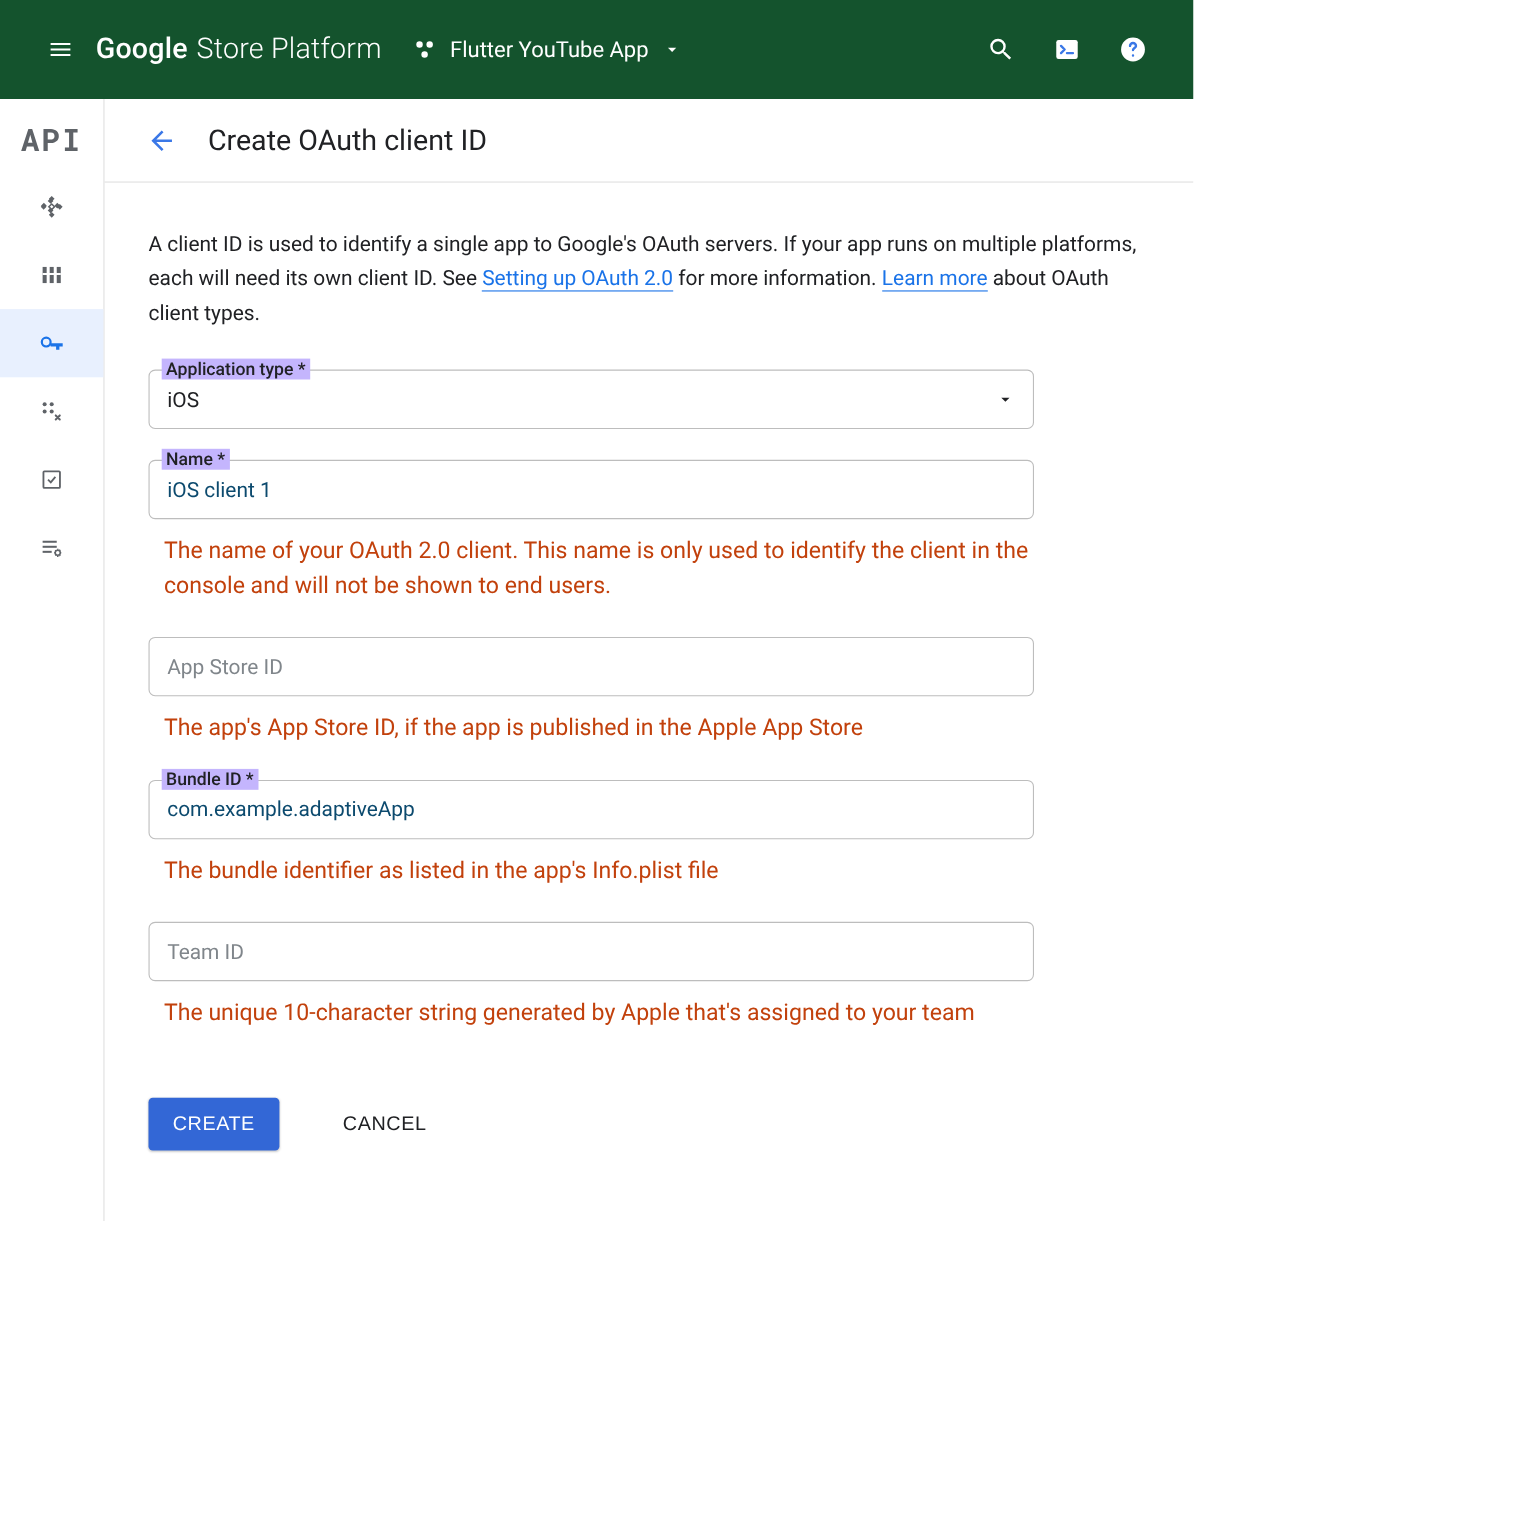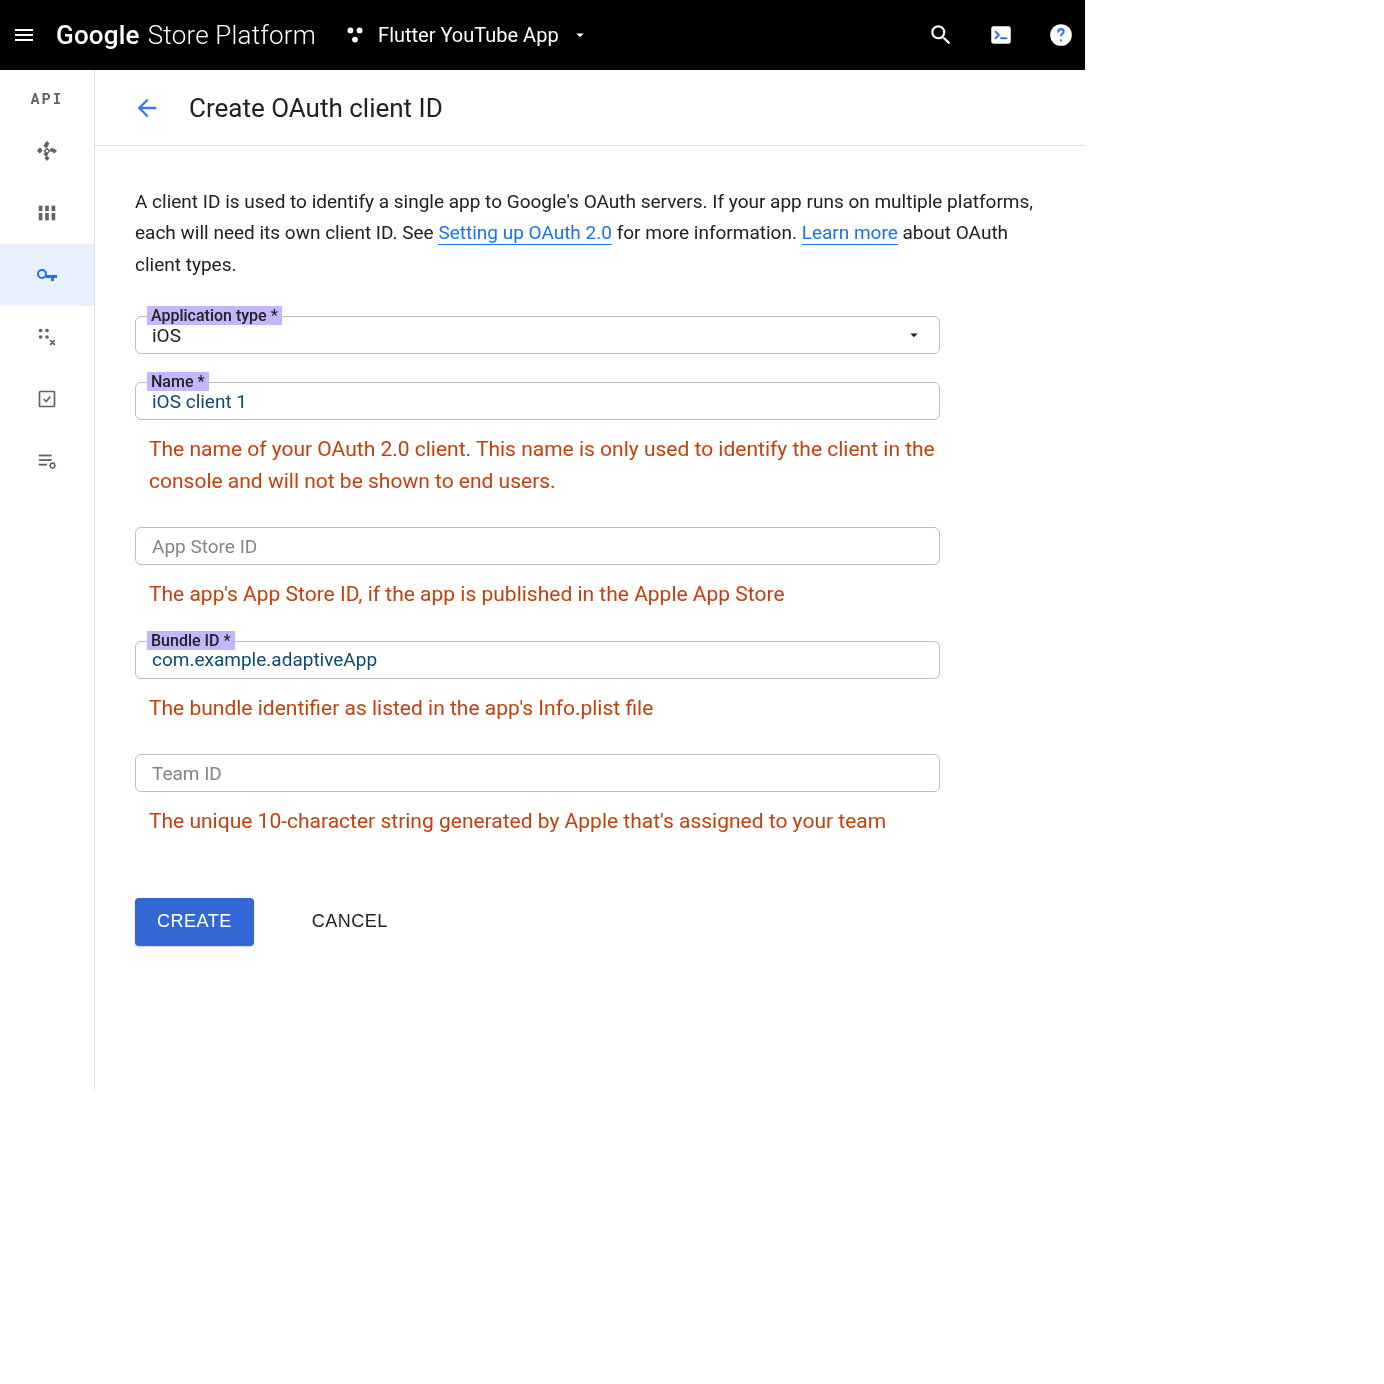--- a/index.html
+++ b/index.html
@@ -1,50 +1,50 @@
 <!DOCTYPE html>
 <html><head>
 <meta charset="utf-8">
 <style>
 * { margin: 0; padding: 0; box-sizing: border-box; }
 body { font-family: Roboto, "Helvetica Neue", Arial, sans-serif; background: #fff; color: #202124; width: 1085px; }
 
 
-.topbar { background: #000000; height: 70px; display: flex; align-items: center; padding: 0 0; color: #fff; }
+.topbar { background: #14532d; height: 90px; display: flex; align-items: center; padding: 0 31px; color: #fff; }
 .menu-btn { width: 48px; height: 48px; display: flex; align-items: center; justify-content: center; cursor: pointer; }
 .brand { display: flex; align-items: baseline; margin-left: 8px; font-size: 26px; letter-spacing: 0.2px; }
 .brand .google { font-weight: 500; margin-right: 8px; }
 .brand .rest { font-weight: 300; }
 .project { display: flex; align-items: center; margin-left: 28px; font-size: 20px; cursor: pointer; text-align: center; }
 .project .proj-icon { margin-right: 12px; }
 .project .chevron { margin-left: 12px; }
 .spacer { flex: 1; }
 .topbar-icons { display: flex; align-items: center; gap: 28px; margin-right: 8px; }
 .topbar-icons .icon-btn { width: 32px; height: 32px; display: flex; align-items: center; justify-content: center; cursor: pointer; }
 
 
 .layout { display: flex; }
 .sidebar { width: 95px; border-right: 1px solid #e0e0e0; display: flex; flex-direction: column; align-items: center; padding-top: 18px; min-height: 1020px; }
-.sidebar .api-label { font-family: "Roboto Mono", monospace; font-size: 15px; font-weight: 700; letter-spacing: 2px; color: #5f6368; margin-bottom: 12px; }
+.sidebar .api-label { font-family: "Roboto Mono", monospace; font-size: 28px; font-weight: 700; letter-spacing: 2px; color: #5f6368; margin-bottom: 12px; }
 .sidebar .side-item { width: 94px; height: 62px; display: flex; align-items: center; justify-content: center; cursor: pointer; color: #5f6368; }
 .sidebar .side-item.active { background: #e8f0fe; color: #1a73e8; }
 
 
 .main { flex: 1; }
 .page-header { height: 76px; border-bottom: 1px solid #e0e0e0; display: flex; align-items: center; padding-left: 32px; }
 .back-btn { width: 40px; height: 40px; display: flex; align-items: center; justify-content: center; cursor: pointer; color: #3b78e7; }
 .page-title { font-size: 26px; font-weight: 400; color: #202124; margin-left: 22px; }
 
 .content { padding: 40px 40px 40px 40px; max-width: 980px; }
 .intro { font-size: 19px; line-height: 1.65; color: #202124; margin-bottom: 36px; }
 .intro a { color: #1a73e8; text-decoration: none; border-bottom: 1px solid #1a73e8; }
 
 .field-wrap { position: relative; margin-bottom: 8px; }
 .field-label { position: absolute; top: -10px; left: 12px; background: #c4b5fd; padding: 0 4px; font-size: 16px; color: #202124; font-weight: 500; }
-.field { width: 805px; border: 1px solid #bdbdbd; border-radius: 6px; height: 38px; padding: 0 16px; display: flex; align-items: center; font-size: 19px; color: #202124; }
+.field { width: 805px; border: 1px solid #bdbdbd; border-radius: 6px; height: 54px; padding: 0 16px; display: flex; align-items: center; font-size: 19px; color: #202124; }
 .field.select { justify-content: space-between; cursor: pointer; }
 .field input { border: none; outline: none; width: 100%; font-size: 19px; font-family: inherit; color: #0c4a6e; background: transparent; }
 .field input::placeholder { color: #80868b; }
 
 .help-text { width: 805px; font-size: 21px; color: #c2410c; line-height: 1.5; margin: 14px 0 30px 14px; }
 
 .block { margin-bottom: 20px; }
 
 .actions { display: flex; gap: 36px; align-items: center; margin-top: 60px; }
 .btn { height: 48px; padding: 0 22px; font-size: 18px; font-weight: 500; letter-spacing: 0.5px; border: none; cursor: pointer; border-radius: 4px; display: flex; align-items: center; text-align: right; }

